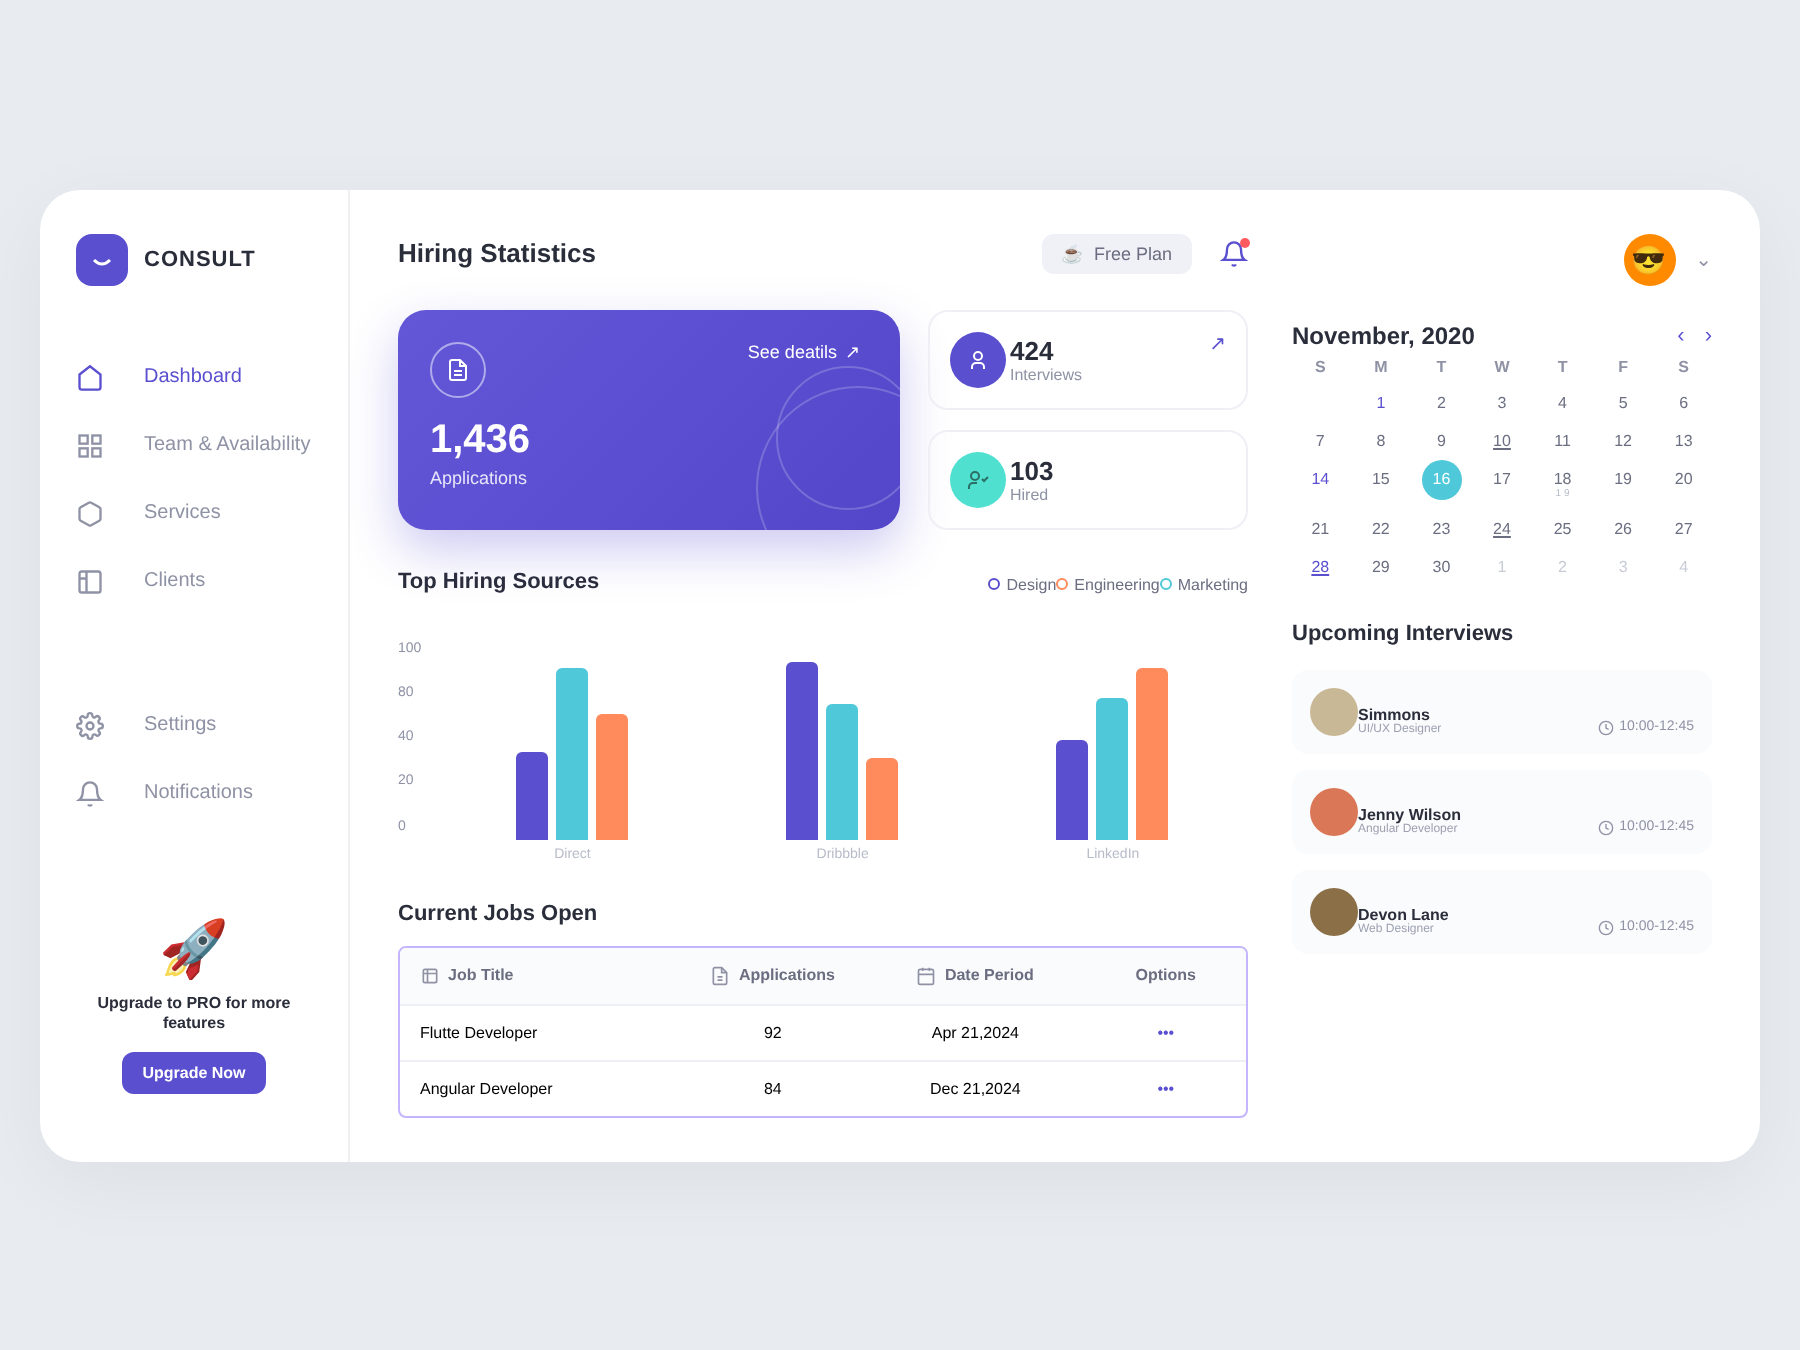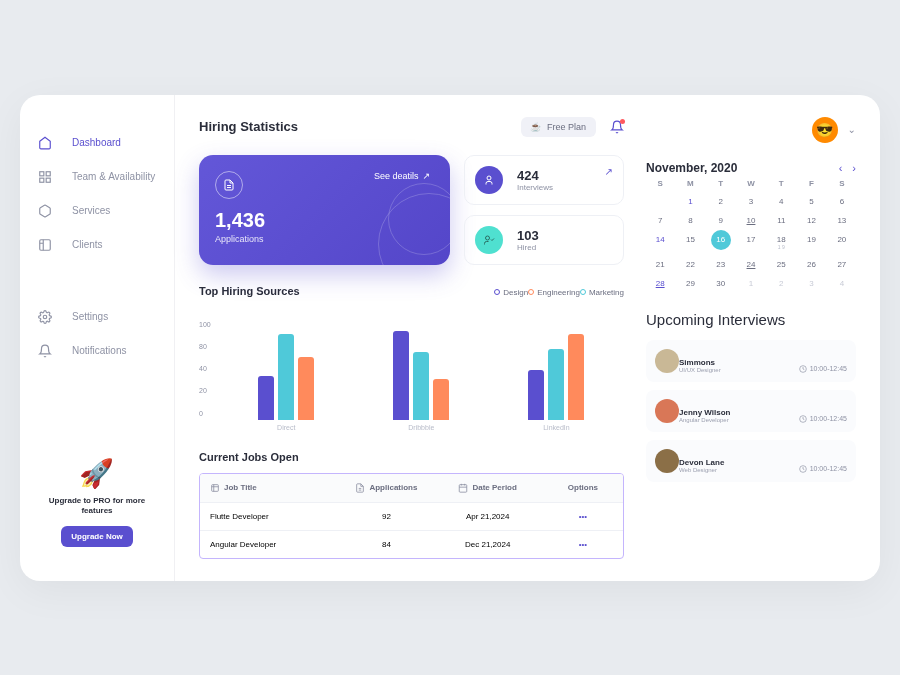--- a/index.html
+++ b/index.html
@@ -28,21 +28,21 @@
 .bell-dot{position:absolute;top:-1px;right:-1px;width:5px;height:5px;background:#ff5a5f;border-radius:50%}
 .stats{display:flex;gap:14px;margin-bottom:20px}
 .card-apps{flex:1;background:linear-gradient(135deg,#6357d8,#5446c9);border-radius:14px;padding:16px;color:#fff;position:relative;overflow:hidden;box-shadow:0 10px 25px rgba(90,79,207,0.3)}
 .card-apps::after{content:'';position:absolute;right:-30px;bottom:-30px;width:100px;height:100px;border:1px solid rgba(255,255,255,0.2);border-radius:50%}
 .card-apps::before{content:'';position:absolute;right:-10px;bottom:10px;width:70px;height:70px;border:1px solid rgba(255,255,255,0.2);border-radius:50%}
 .doc-icon{width:28px;height:28px;border:1px solid rgba(255,255,255,0.5);border-radius:50%;display:flex;align-items:center;justify-content:center;margin-bottom:10px}
 .details-link{position:absolute;top:16px;right:20px;font-size:9px;display:flex;align-items:center;gap:4px}
 .big-num{font-size:20px;font-weight:700}
 .card-label{font-size:9px;opacity:0.85;margin-top:2px}
 .stats-col{display:flex;flex-direction:column;gap:10px;width:160px}
-.stat-card{border:1px solid #eef0f5;border-radius:10px;padding:10px;display:flex;align-items:center;gap:14px;position:relative}
+.stat-card{border:1px solid #eef0f5;border-radius:10px;padding:10px;display:flex;align-items:center;gap:2px;position:relative}
 .stat-icon{width:28px;height:28px;border-radius:50%;display:flex;align-items:center;justify-content:center;font-size:11px}
 .stat-num{font-size:13px;font-weight:700;color:#2a2d3a}
 .stat-label{font-size:8px;color:#8e92a4}
 .arrow-ext{position:absolute;right:10px;top:10px;color:#5a4fcf;font-size:10px}
 .section-head{display:flex;align-items:flex-end;justify-content:space-between;margin-bottom:24px}
 .section-title{font-size:11px;font-weight:700;color:#2a2d3a}
 .legend{display:flex;font-size:8px;color:#6b6e80}
 .legend-item{display:flex;align-items:center;gap:3px}
 .dot{width:6px;height:6px;border-radius:50%;border:1.5px solid}
 .chart{display:flex;gap:8px;height:110px;margin-bottom:20px}
@@ -67,34 +67,42 @@
 .cal-nav{display:flex;gap:10px;color:#5a4fcf;font-size:11px}
 .cal{margin-bottom:18px}
 .cal-row{display:grid;grid-template-columns:repeat(7,1fr);gap:2px;text-align:center;font-size:8px}
 .cal-dow{color:#8e92a4;font-weight:600;padding:4px 0}
 .cal-day{padding:5px 0;color:#6b6e80;cursor:pointer;border-radius:50%}
 .cal-day.sel{background:#4fc9d9;color:#fff;width:20px;height:20px;display:flex;align-items:center;justify-content:center;margin:0 auto}
 .cal-day.dim{color:#c8cbd6}
 .cal-day.hl{color:#5a4fcf}
 .cal-day.dot-u{position:relative;text-decoration:underline}
 .cal-day.badge::after{content:attr(data-badge);display:block;font-size:5px;color:#b8bcc9}
-.up-title{font-size:15px;font-weight:400;color:#2a2d3a;margin-bottom:12px}
+.up-title{font-size:11px;font-weight:700;color:#2a2d3a;margin-bottom:12px}
 .interview{background:#fafbfd;border-radius:8px;padding:9px;display:flex;align-items:flex-end;gap:0;margin-bottom:8px}
 .int-av{width:24px;height:24px;border-radius:50%;background:#ddd;flex-shrink:0}
 .int-info{flex:1;min-width:0}
 .int-name{font-size:8px;font-weight:700;color:#2a2d3a}
 .int-role{font-size:6px;color:#9ca0b0}
 .int-time{font-size:7px;color:#8e92a4;display:flex;align-items:center;gap:3px}
 svg{display:block}
 </style>
 </head>
 <body>
 
 <div class="app">
   <aside class="sidebar">
+    <div class="logo">
+      <div class="logo-icon">
+        <svg width="14" height="14" viewBox="0 0 14 14">
+            <path d="M3 7 Q7 11 11 7" stroke="#fff" stroke-width="1.5" fill="none"></path>
+          </svg>
+      </div>
+      <span class="logo-text">CONSULT</span>
+    </div>
     <nav class="nav" id="nav-main">
         <div class="nav-item active">
           <span class="nav-icon">
             <svg width="14" height="14" viewBox="0 0 24 24" fill="none" stroke="currentColor" stroke-width="2">
               <path d="M3 9l9-7 9 7v11a2 2 0 01-2 2H5a2 2 0 01-2-2z"></path>
             </svg>
           </span>
           <span>Dashboard</span>
         </div>
         <div class="nav-item ">

